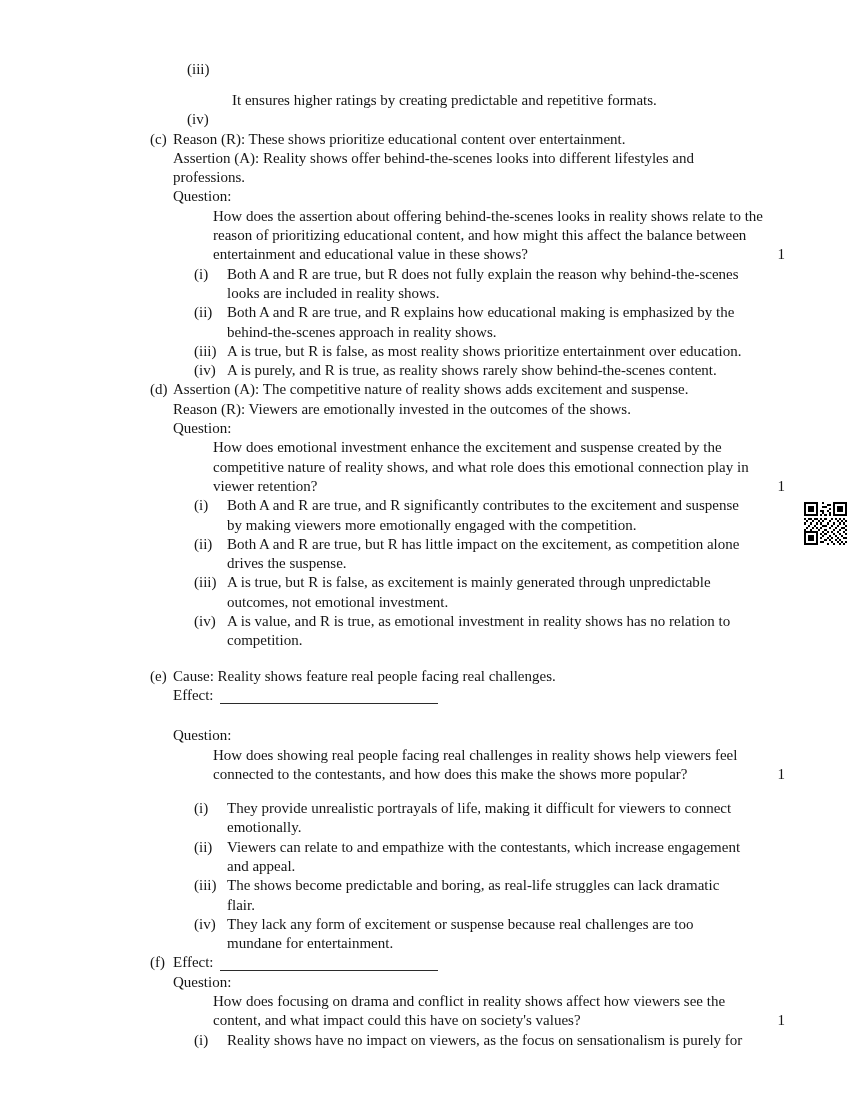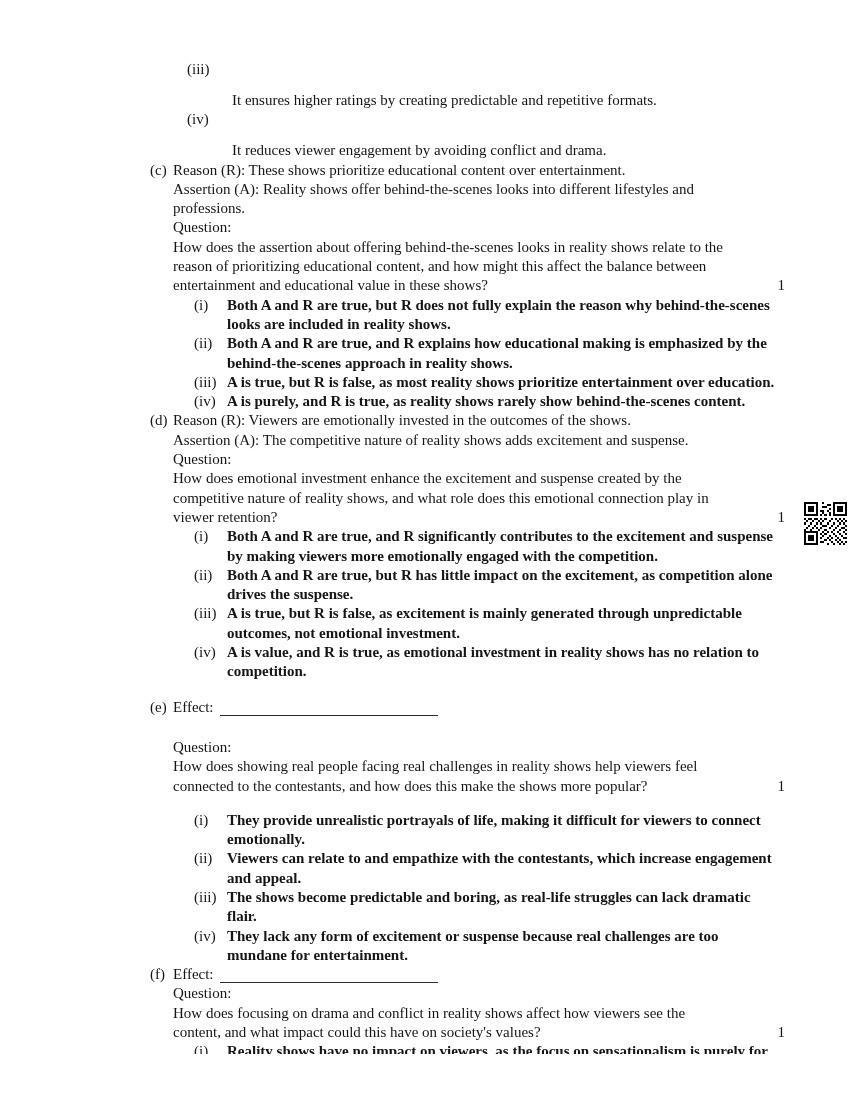--- a/index.html
+++ b/index.html
@@ -8,46 +8,45 @@
     font-family:"Liberation Serif","DejaVu Serif",serif;
     font-size:15px;line-height:19.3px;overflow:hidden;padding-left:12px;
   }
   .content{position:absolute;left:150px;top:60px;width:655px;height:994px;overflow:hidden;}
   .pre{white-space:pre;}
   .sec{display:flex;}
   .sec>.lab{width:23px;flex:none;}
   .sec>.body{flex:1;min-width:0;}
   .opt{display:flex;padding-left:21px;}
   .opt>.mk{width:33px;flex:none;}
-  .opt>.tx{flex:1;min-width:0;white-space:pre;font-weight:bold;}
+  .opt>.tx{flex:1;min-width:0;white-space:pre;}
   .introopt{display:flex;padding-left:37px;}
   .introopt>.mk{width:45px;flex:none;}
   .introopt>.tx{flex:1;min-width:0;white-space:pre;margin-top:31px;}
-  .qt{position:relative;}
+  .qt{position:relative;margin-left:40px;}
   .marks{position:absolute;right:20px;bottom:0;}
   .effect-row{display:flex;align-items:center;}
   .blank{display:inline-block;width:218px;height:1.05em;border-bottom:1.3px solid #2b2b2b;margin-left:6px;flex:none;}
   .gap-section{margin-top:16px;}
   .gap-qhead{margin-top:21px;}
   .gap-opts{margin-top:15px;}
   .qr{position:absolute;left:803px;top:502px;width:45px;height:43px;}
 </style>
 </head>
 <body>
 
 <div class="page">
   <div class="content">
 
     <div class="introopt">
       <span class="mk">(iii)</span>
       <span class="tx pre">It ensures higher ratings by creating predictable and repetitive formats.</span>
     </div>
     <div class="introopt">
       <span class="mk">(iv)</span>
-      <span class="tx pre">It reduces viewer engagement by avoiding conflict and drama.</span>
     </div>
 
     <div class="sec">
       <span class="lab">(c)</span>
       <div class="body">
         <div class="pre">Reason (R): These shows prioritize educational content over entertainment.</div>
         <div class="pre">Assertion (A): Reality shows offer behind-the-scenes looks into different lifestyles and
 professions.</div>
         <div>Question:</div>
         <div class="qt">
@@ -73,22 +72,22 @@
         <div class="opt">
           <span class="mk">(iv)</span>
           <span class="tx">A is purely, and R is true, as reality shows rarely show behind-the-scenes content.</span>
         </div>
       </div>
     </div>
 
     <div class="sec">
       <span class="lab">(d)</span>
       <div class="body">
+        <div class="pre">Assertion (A): The competitive nature of reality shows adds excitement and suspense.</div>
         <div class="pre">Reason (R): Viewers are emotionally invested in the outcomes of the shows.</div>
-        <div class="pre">Assertion (A): The competitive nature of reality shows adds excitement and suspense.</div>
         <div>Question:</div>
         <div class="qt">
           <div class="pre">How does emotional investment enhance the excitement and suspense created by the
 competitive nature of reality shows, and what role does this emotional connection play in
 viewer retention?</div>
           <span class="marks">1</span>
         </div>
         <div class="opt">
           <span class="mk">(i)</span>
           <span class="tx">Both A and R are true, and R significantly contributes to the excitement and suspense
@@ -108,20 +107,21 @@
           <span class="mk">(iv)</span>
           <span class="tx">A is value, and R is true, as emotional investment in reality shows has no relation to
 competition.</span>
         </div>
       </div>
     </div>
 
     <div class="sec gap-section">
       <span class="lab">(e)</span>
       <div class="body">
+        <div class="pre">Cause: Reality shows feature real people facing real challenges.</div>
         <div class="effect-row">
           <span>Effect:</span>
           <span class="blank"></span>
         </div>
         <div class="gap-qhead">Question:</div>
         <div class="qt">
           <div class="pre">How does showing real people facing real challenges in reality shows help viewers feel
 connected to the contestants, and how does this make the shows more popular?</div>
           <span class="marks">1</span>
         </div>

